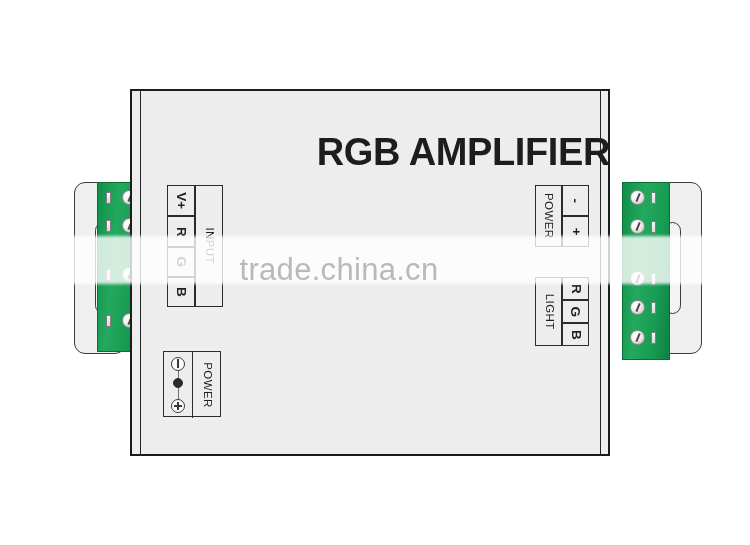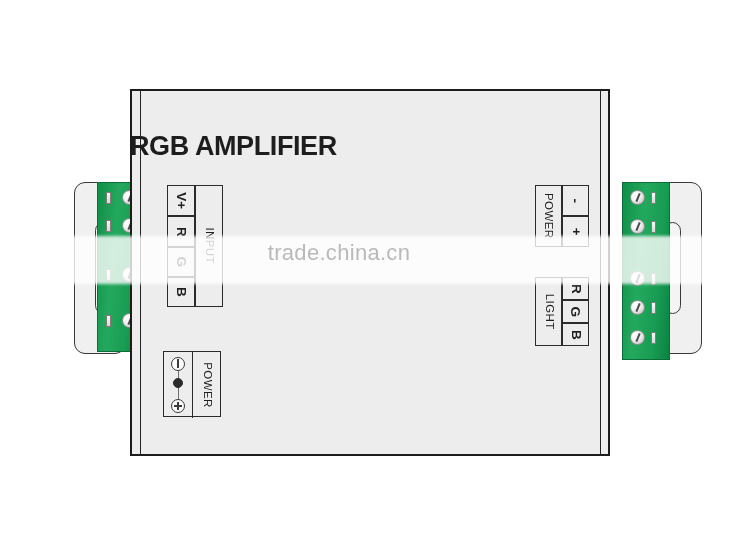--- a/index.html
+++ b/index.html
@@ -86,22 +86,22 @@
     border-left: 1.6px solid #222222;
   }
   #enclosure-groove-left  { left: 140px; }
   #enclosure-groove-right { left: 600px; }
 
   
   #product-title {
     position: absolute;
     left: 130px; top: 131px;
     width: 480px;
-    text-align: left;
-    font-size: 27px;
+    text-align: right;
+    font-size: 38px;
     font-weight: bold;
     letter-spacing: -0.4px;
     color: #1d1d1d;
   }
 
   
   #spec-current {
     position: absolute;
     left: 238px; top: 286px;
     font-size: 14.5px;
@@ -213,24 +213,24 @@
   #watermark-band {
     position: absolute;
     left: 0; top: 236px;
     width: 750px; height: 48px;
     background: rgba(255,255,255,0.80);
     filter: blur(1.6px);
     pointer-events: none;
   }
   #watermark-text {
     position: absolute;
-    left: 0; top: 240px;
+    left: 0; top: 252px;
     width: 678px;
     text-align: center;
-    font-size: 22px;
+    font-size: 31px;
     color: #b9b9b9;
     letter-spacing: 0.3px;
     pointer-events: none;
   }
 </style>
 </head>
 <body>
 
 <div id="product-stage">
 

